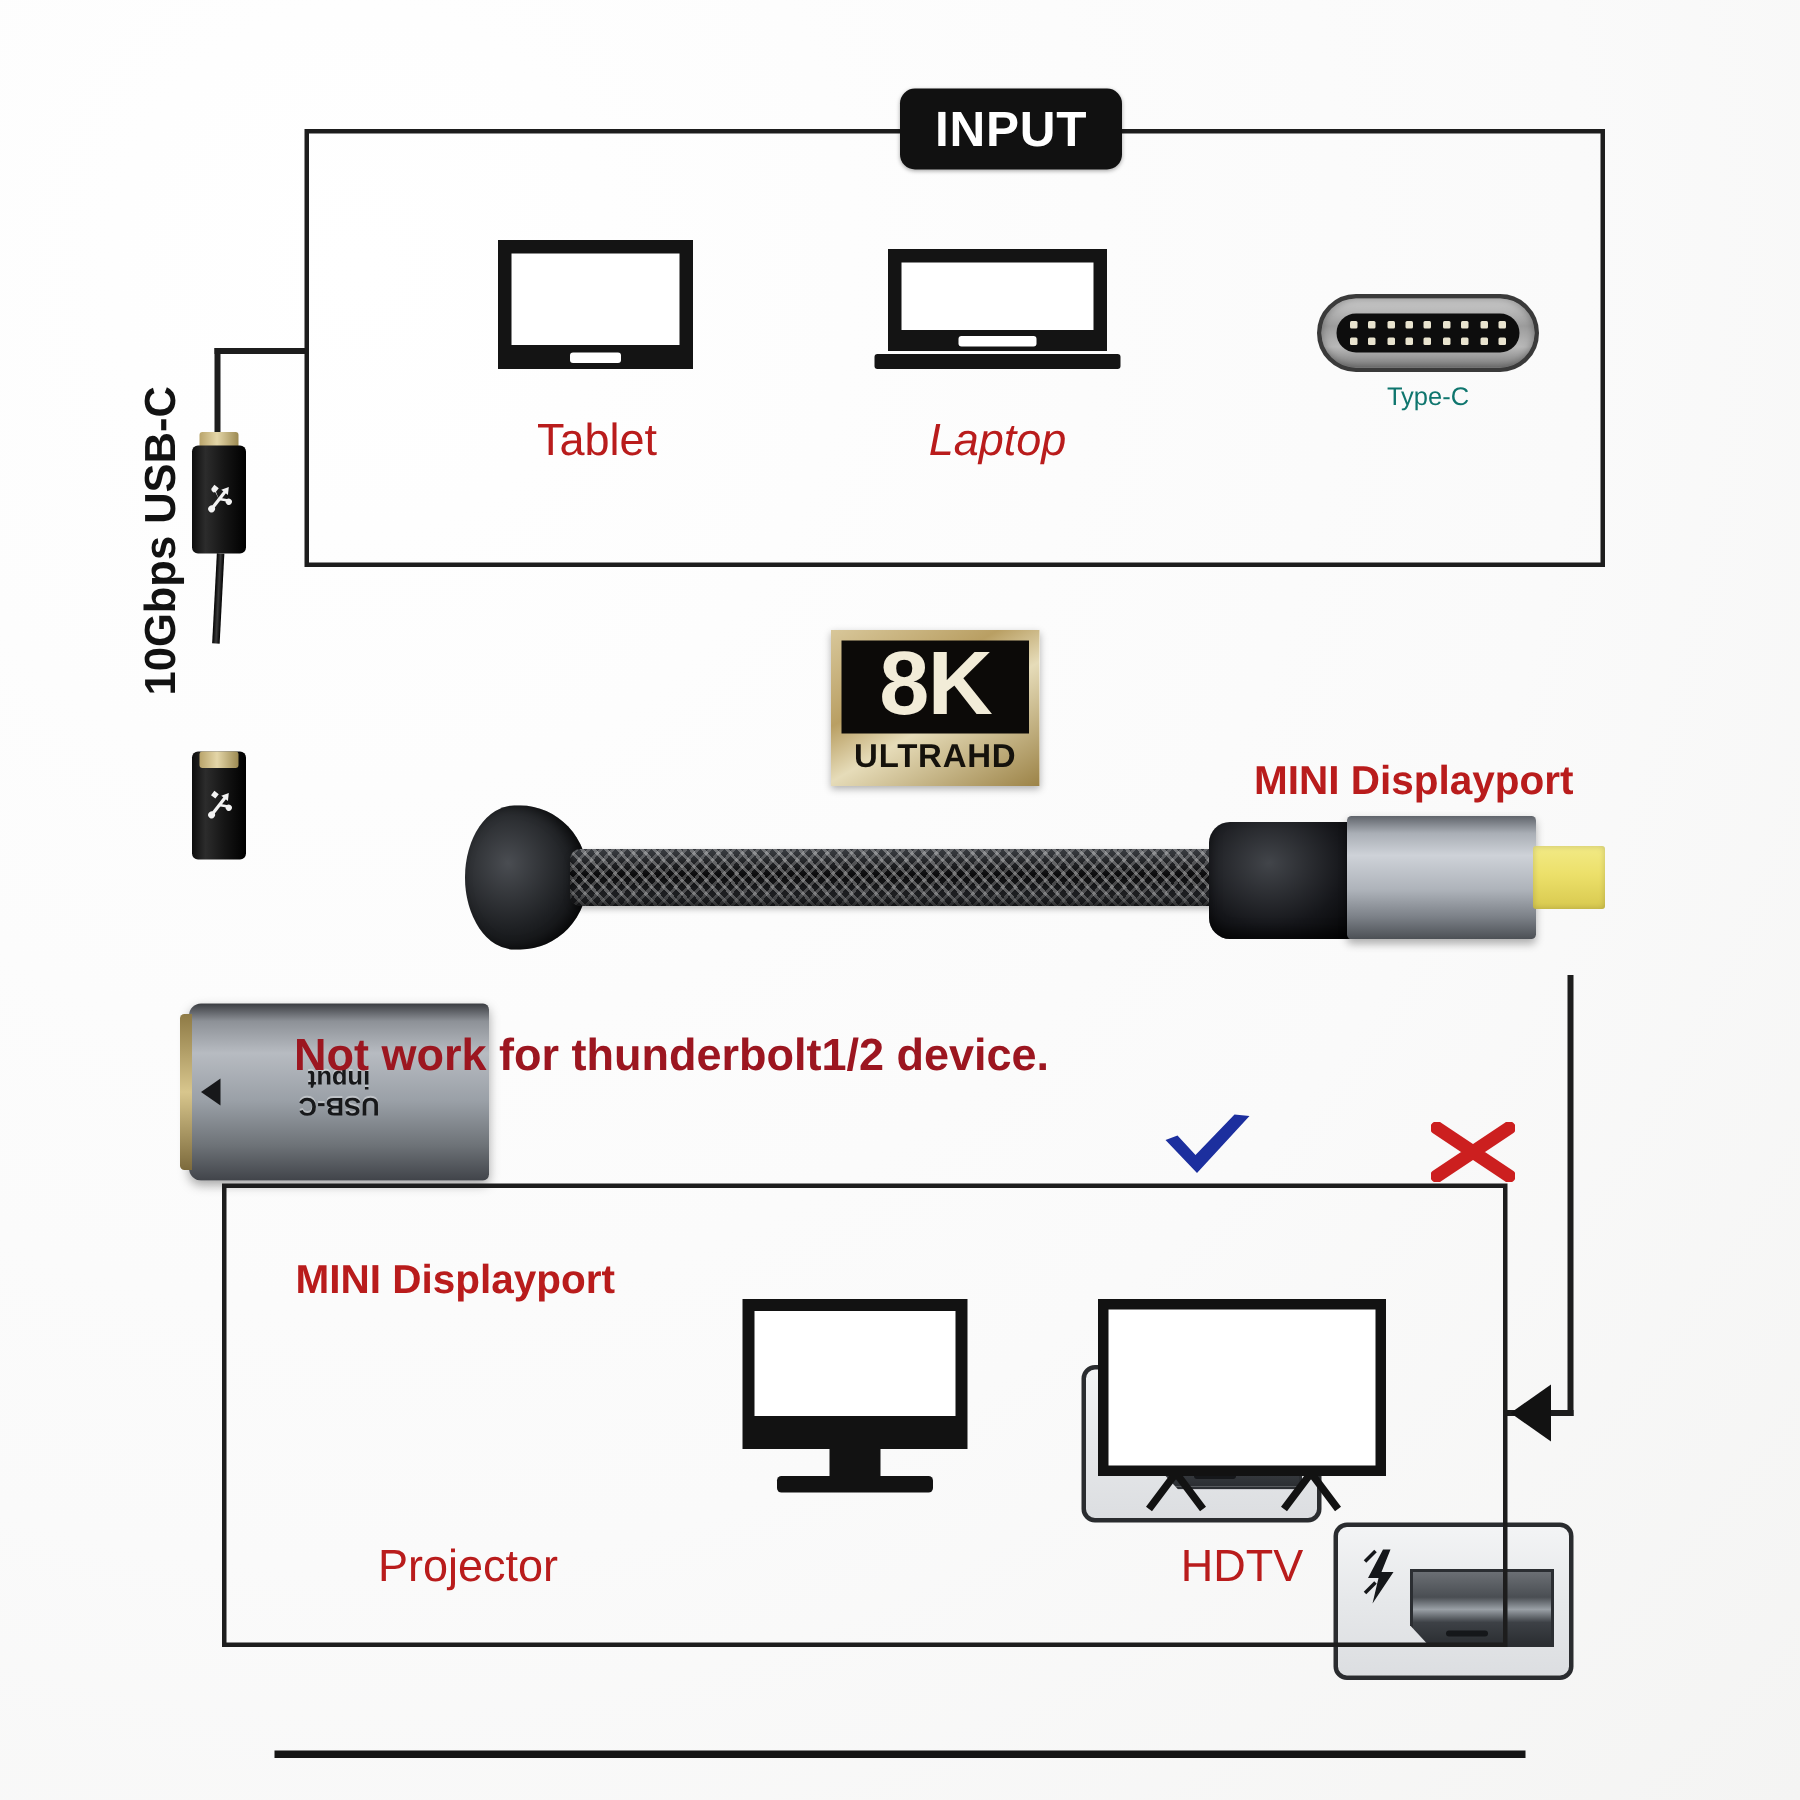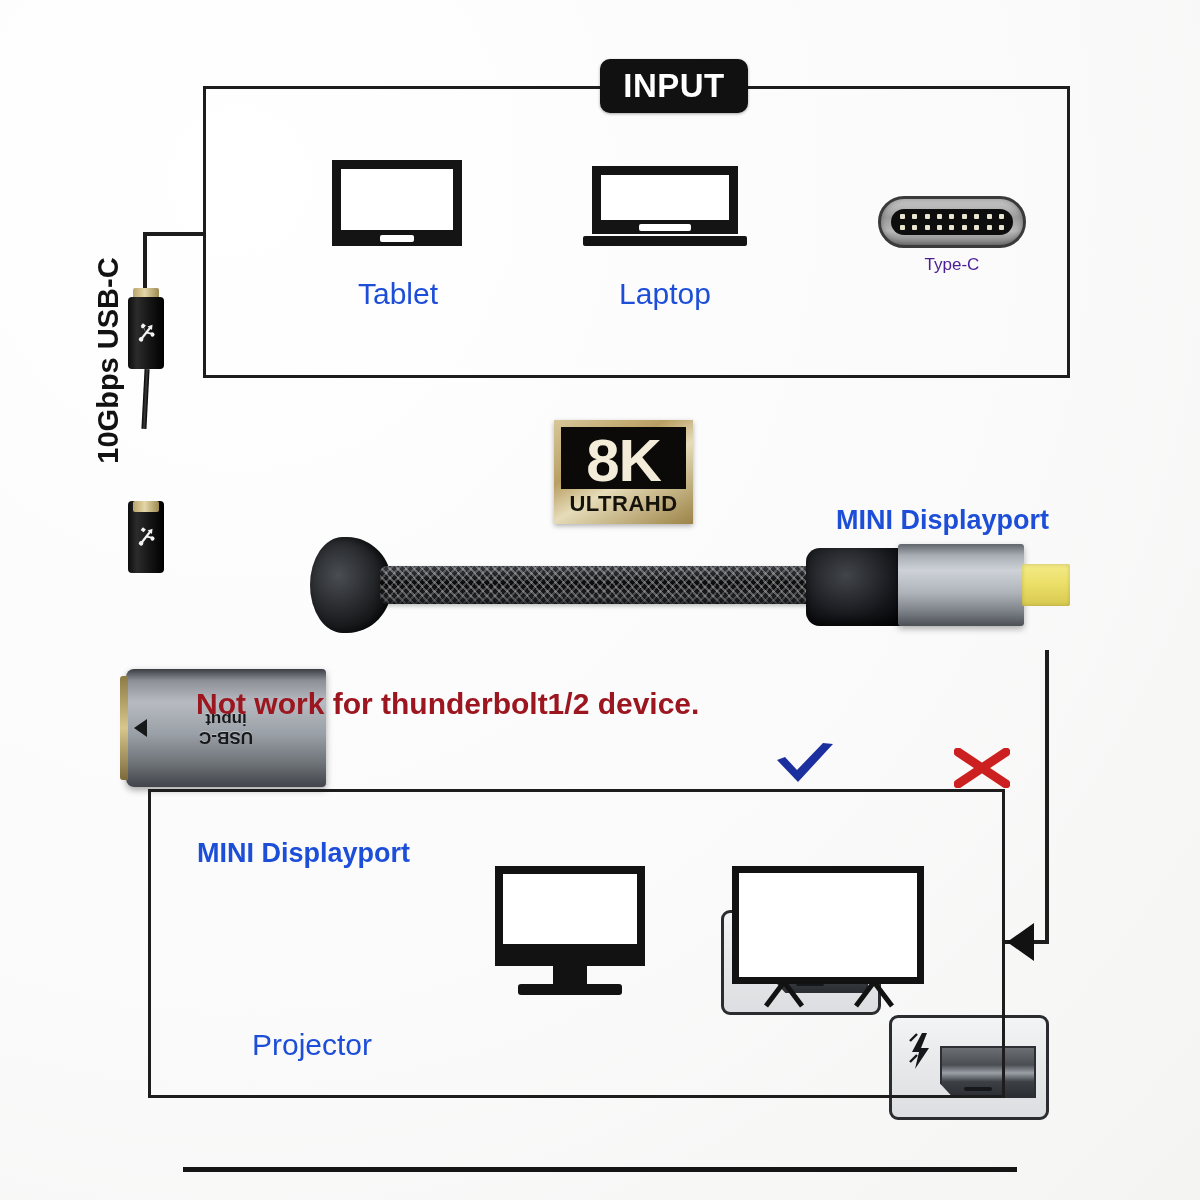--- a/index.html
+++ b/index.html
@@ -36,28 +36,28 @@
     color: #ffffff;
     border-radius: 10px;
     display: flex; align-items: center; justify-content: center;
     font-weight: 600;
     letter-spacing: 0.5px;
     box-shadow: 0 1px 3px rgba(0,0,0,.35);
   }
 
   
   .label {
-    color: #1d4ed8;
+    color: #b91c1c;
     font-size: 30px;
     text-align: center;
     white-space: nowrap;
   }
   .label-bold { font-weight: 700; }
   .small-label {
-    color: #4c1d95; font-size: 15px; text-align: center; white-space: nowrap;
+    color: #0f766e; font-size: 15px; text-align: center; white-space: nowrap;
   }
 
   
   .warn {
     color: #9c1620;
     font-weight: 700;
     white-space: nowrap;
   }
   .warn-underline {
     position: absolute;
@@ -119,21 +119,21 @@
   
   .badge8k {
     background: linear-gradient(150deg,#d8c79a 0%, #b99f63 35%, #e6dcb9 55%, #9c8347 100%);
     padding: 7px;
     box-shadow: 0 2px 5px rgba(0,0,0,.3);
     display: flex; flex-direction: column;
   }
   .badge8k-top {
     background: #0c0a08;
     flex: 1;
-    display: flex; align-items: flex-end; justify-content: center;
+    display: flex; align-items: flex-start; justify-content: center;
   }
   .badge8k-num {
     color: #f2ecd8;
     font-weight: 700;
     font-size: 60px;
     line-height: 0.95;
     letter-spacing: -1px;
     font-family: "Liberation Sans", sans-serif;
   }
   .badge8k-sub {
@@ -315,21 +315,21 @@
     </div>
   </div>
   <div class="abs label" style="left:303px; top:277px; width:190px;">Tablet</div>
 
   <div class="abs" style="left:583px; top:166px; width:164px; height:82px;">
     <div class="laptop-lid" style="width:146px; height:68px; margin:0 auto;">
       <div class="laptop-notch"></div>
     </div>
     <div class="laptop-base" style="width:164px; height:10px; margin-top:2px;"></div>
   </div>
-  <div class="abs label" style="left:570px; top:277px; width:190px;">Laptop</div>
+  <div class="abs label" style="left:570px; top:277px; width:190px;font-style:italic;">Laptop</div>
 
   <div class="abs typec-shell" style="left:878px; top:196px; width:148px; height:52px;">
     <div class="typec-cavity">
       <div class="pinrow">
         <span class="pin"></span>
           <span class="pin"></span>
           <span class="pin"></span>
         <span class="pin"></span>
           <span class="pin"></span>
           <span class="pin"></span>
@@ -457,16 +457,17 @@
 
   <div class="abs" style="left:732px; top:866px; width:192px; height:138px;">
     <div class="tv-screen" style="width:192px; height:118px;"></div>
     <svg style="position:absolute; left:30px; top:116px; width:44px; height:26px;" viewBox="0 0 44 26">
       <path d="M22 0 L4 24 M22 0 L40 24" stroke="#121212" stroke-width="5" fill="none"></path>
     </svg>
     <svg style="position:absolute; left:120px; top:116px; width:44px; height:26px;" viewBox="0 0 44 26">
       <path d="M22 0 L4 24 M22 0 L40 24" stroke="#121212" stroke-width="5" fill="none"></path>
     </svg>
   </div>
+  <div class="abs label" style="left:718px; top:1028px; width:220px;">HDTV</div>
 
   <div class="warn-underline" style="left:183px; top:1167px; width:834px;"></div>
 
 </div>
 
 </body></html>

